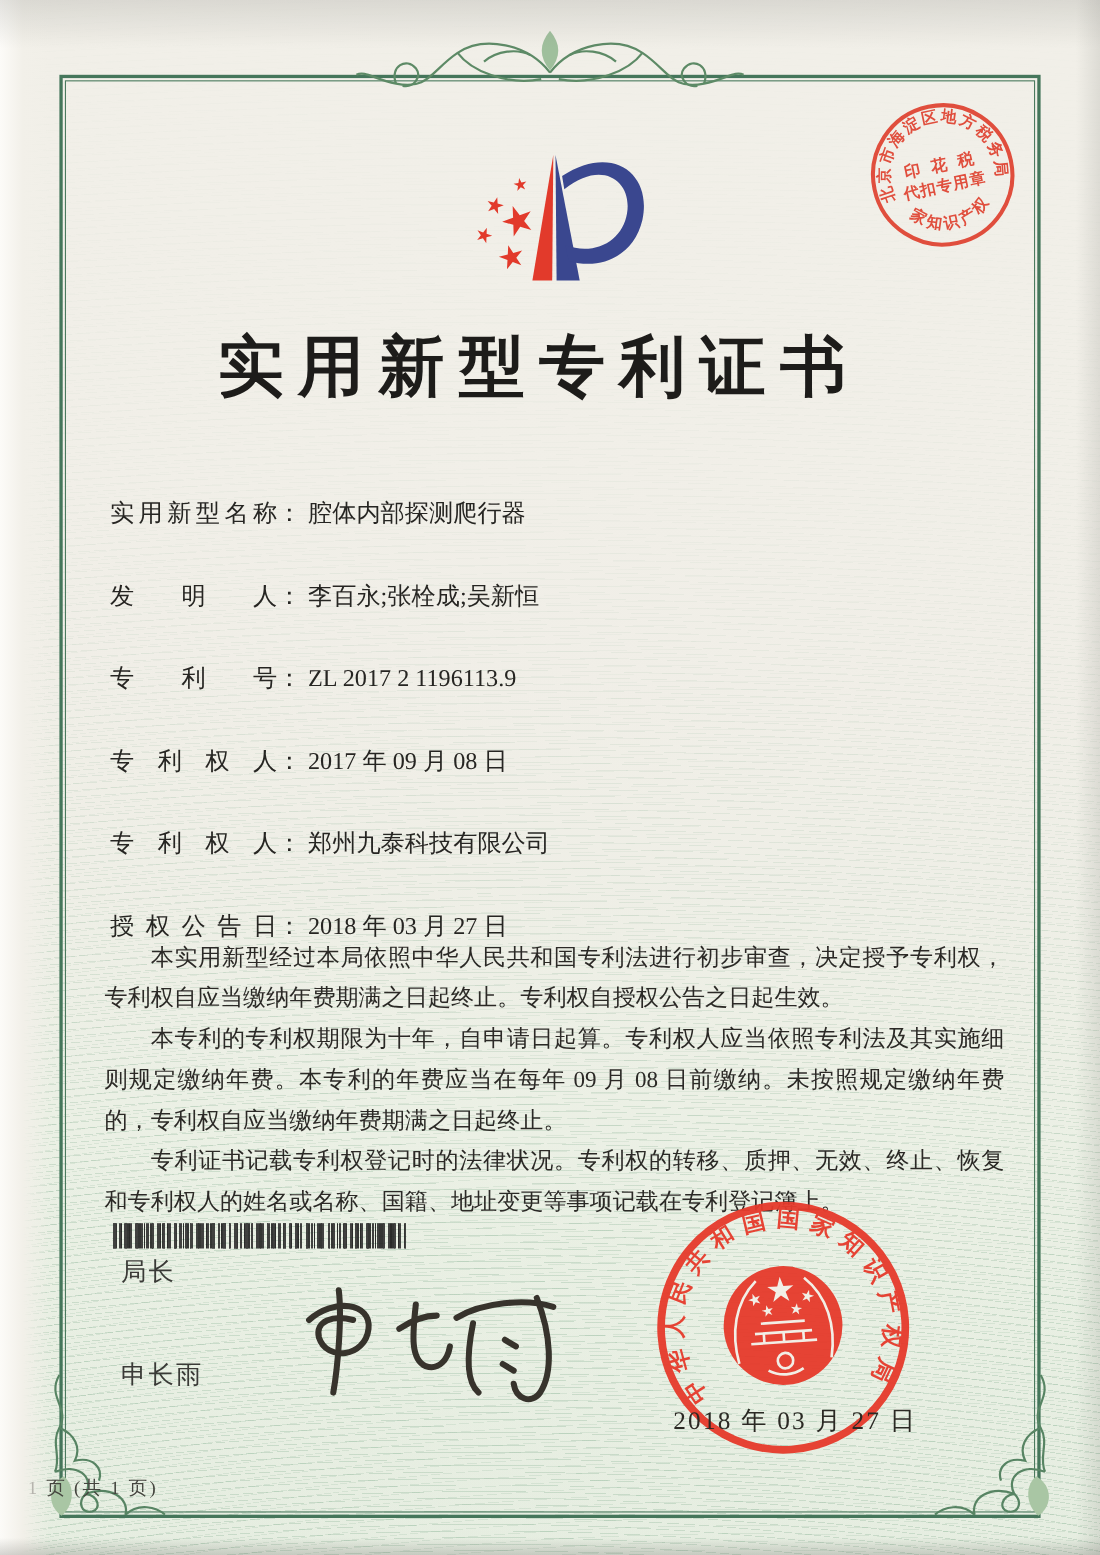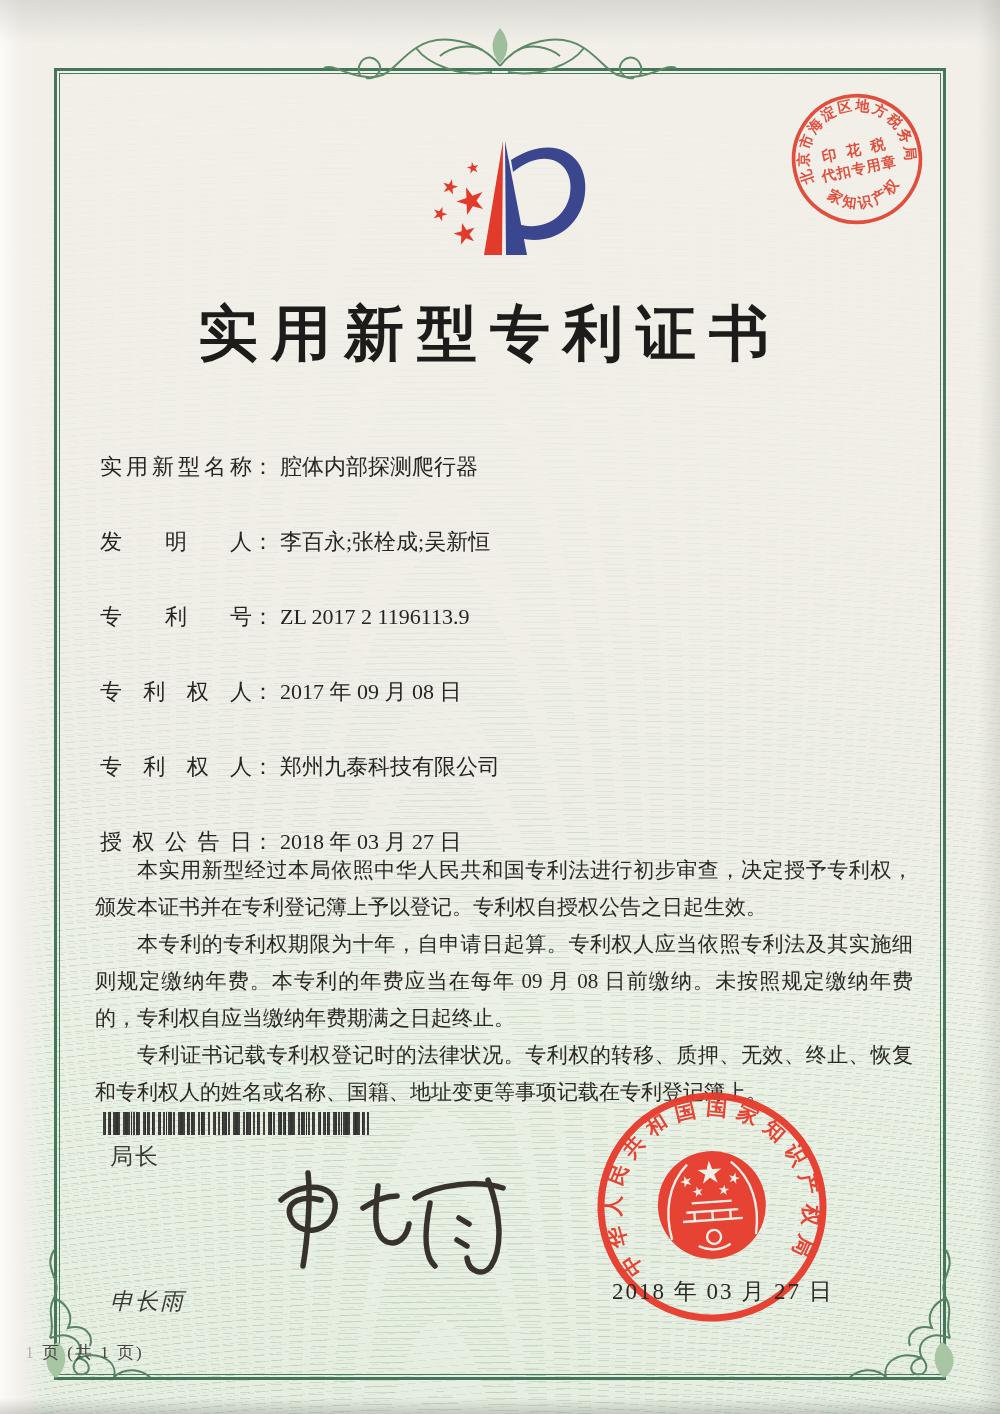--- a/index.html
+++ b/index.html
@@ -48,21 +48,21 @@
   .paragraphs p{margin:0;text-indent:2em;}
 
   .barcode{position:absolute;left:103px;top:1112px;width:266px;height:23px;z-index:5;opacity:.88;
     background-image:
       repeating-linear-gradient(90deg,#2a2a2a 0 2px,rgba(0,0,0,0) 2px 5px),
       repeating-linear-gradient(90deg,#1d1d1d 0 3px,rgba(0,0,0,0) 3px 11px),
       repeating-linear-gradient(90deg,#111 0 1px,rgba(0,0,0,0) 1px 7px);}
 
   .signer{position:absolute;left:110px;z-index:5;font-family:"Liberation Sans","DejaVu Sans",sans-serif;
     font-weight:500;font-size:23px;color:#3a3a37;letter-spacing:2px;}
-  .signer.t1{top:1141px;} .signer.t2{top:1286px;font-style:italic;}
+  .signer.t1{top:1141px;} .signer.t2{top:1234px;}
   .signature{position:absolute;left:263px;top:1158px;z-index:7;}
 
   .seal{position:absolute;left:592px;top:1087px;z-index:6;transform:rotate(-4deg);opacity:.95;}
   .seal text{font-family:"Liberation Serif","DejaVu Serif",serif;font-weight:bold;}
   .seal-date{position:absolute;left:612px;top:1276px;z-index:7;font-size:23px;letter-spacing:2px;color:#2b2924;}
 
   .footer{position:absolute;left:0;top:1341px;width:876px;text-align:left;z-index:5;
     font-size:17px;color:#45453f;letter-spacing:2px;}
 </style>
 </head>
@@ -164,21 +164,21 @@
     </div>
     <div class="field">
       <span class="flabel">专利权人</span><span class="fcolon">：</span><span class="fvalue">郑州九泰科技有限公司</span>
     </div>
     <div class="field">
       <span class="flabel">授权公告日</span><span class="fcolon">：</span><span class="fvalue">2018 年 03 月 27 日</span>
     </div>
   </div>
 
   <div class="paragraphs">
-    <p>本实用新型经过本局依照中华人民共和国专利法进行初步审查，决定授予专利权，颁发本证书并在专利登记簿上予以登记。专利权自授权公告之日起生效。</p>
+    <p>本实用新型经过本局依照中华人民共和国专利法进行初步审查，决定授予专利权，专利权自应当缴纳年费期满之日起终止。专利权自授权公告之日起生效。</p>
     <p>本专利的专利权期限为十年，自申请日起算。专利权人应当依照专利法及其实施细则规定缴纳年费。本专利的年费应当在每年 09 月 08 日前缴纳。未按照规定缴纳年费的，专利权自应当缴纳年费期满之日起终止。</p>
     <p>专利证书记载专利权登记时的法律状况。专利权的转移、质押、无效、终止、恢复和专利权人的姓名或名称、国籍、地址变更等事项记载在专利登记簿上。</p>
   </div>
 
   <div class="barcode"></div>
 
   <div class="signer t1">局长</div>
   <div class="signer t2">申长雨</div>
 
   <svg class="signature" width="260" height="125" viewBox="0 0 260 125">

